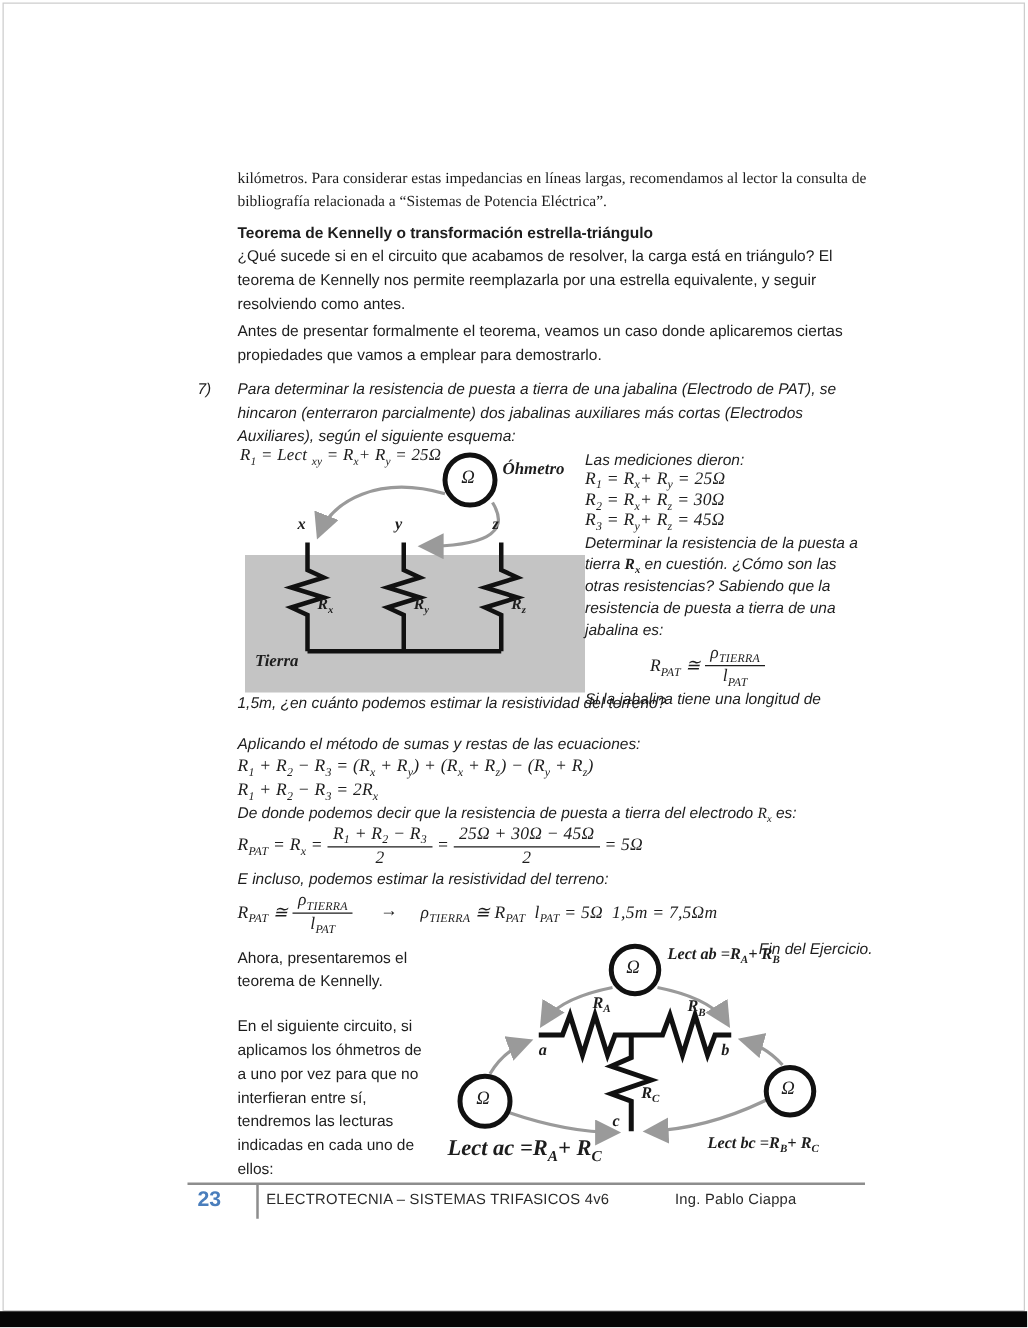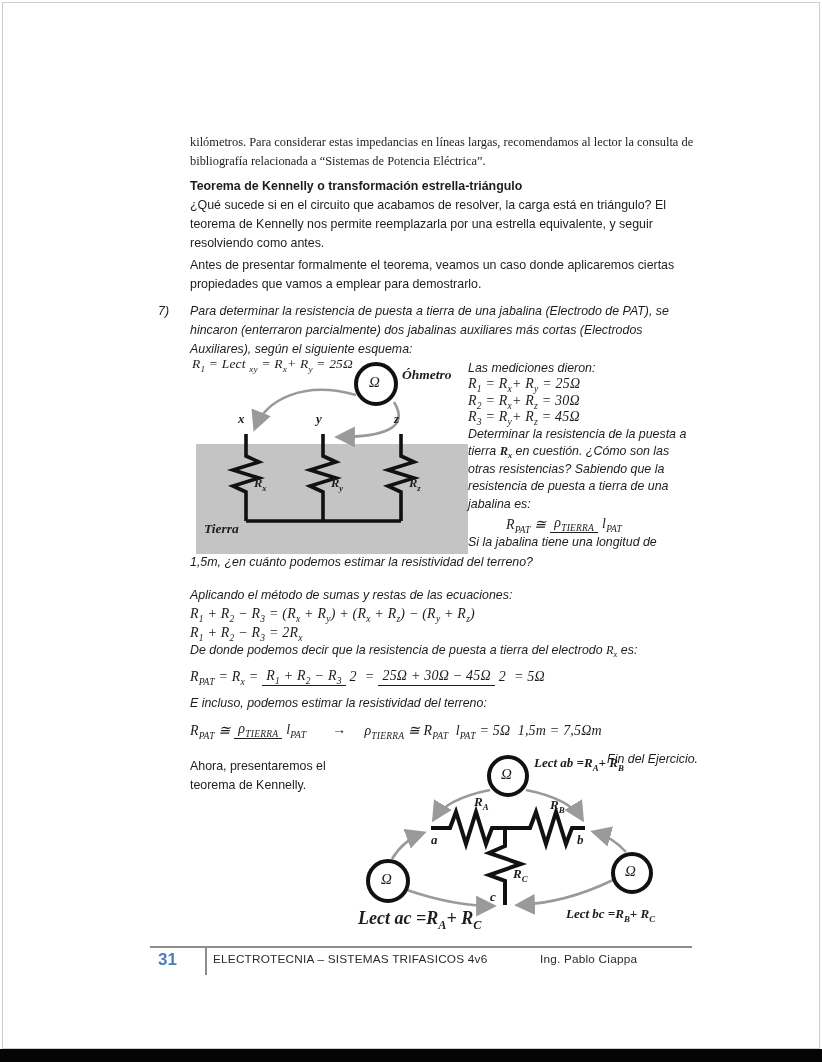--- a/index.html
+++ b/index.html
@@ -11,21 +11,21 @@
 
   .abs { position:absolute; }
   .t { font-size:12.4px; line-height:19px; }
   .it { font-style:italic; }
   .b { font-weight:bold; }
   .ser { font-family:"Liberation Serif", serif; font-style:italic; }
   .math { font-family:"Liberation Serif", serif; font-style:italic; font-size:14px; letter-spacing:.2px; }
   .mb { font-family:"Liberation Serif", serif; font-style:italic; font-weight:bold; }
   sub { font-size:68%; line-height:0; }
 
-  .frac { display:inline-flex; flex-direction:row; vertical-align:middle; margin:0 4px; }
+  .frac { display:inline-flex; flex-direction:column; align-items:center; vertical-align:middle; margin:0 4px; }
   .frac .num { padding:0 4px 1px 4px; border-bottom:1.4px solid #1d1d1d; }
   .frac .den { padding:1px 4px 0 4px; }
   .eqrow { display:flex; align-items:center; font-family:"Liberation Serif", serif; font-style:italic;
            font-size:14px; letter-spacing:.2px; }
 
   .mline { font-family:"Liberation Serif", serif; font-style:italic; font-size:14px;
            line-height:19px; letter-spacing:.2px; }
 
   .footer-num { font-size:17px; font-weight:bold; color:#4a7ebc; }
   .footer-text { font-size:11.8px; color:#2a2a2a; letter-spacing:.2px; }
@@ -124,20 +124,21 @@
         <span class="den">l<sub>PAT</sub></span>
       </span>
       <span style="margin:0 18px;">→</span>
       <span>ρ<sub>TIERRA</sub> ≅ R<sub>PAT</sub>&nbsp; l<sub>PAT</sub> = 5Ω&nbsp; 1,5m = 7,5Ωm</span>
     </div>
     <div class="t it" style="line-height:17px; text-align:right; margin-top:3px;">Fin del Ejercicio.</div>
   </div>
 
   <div class="abs" style="left:190px; top:757px; width:156px;">
     <div class="t">Ahora, presentaremos el teorema de Kennelly.</div>
+    <div class="t" style="margin-top:17px;">En el siguiente circuito, si aplicamos los óhmetros de a uno por vez para que no interfieran entre sí, tendremos las lecturas indicadas en cada uno de ellos:</div>
   </div>
 
   <div class="abs" style="left:350px; top:748px; width:345px; height:190px;">
     <svg width="345" height="190" viewBox="0 0 345 190">
 
       <path d="M 140,42 C 110,48 92,58 84,71" fill="none" stroke="#9a9a9a" stroke-width="2.6" marker-end="url(#ah2)"></path>
       <path d="M 176,42 C 206,48 224,58 232,71" fill="none" stroke="#9a9a9a" stroke-width="2.6" marker-end="url(#ah2)"></path>
       <path d="M 42,111 C 51,96 62,89 73,85" fill="none" stroke="#9a9a9a" stroke-width="2.6" marker-end="url(#ah2)"></path>
       <path d="M 57,142 C 92,154 118,158 143,158" fill="none" stroke="#9a9a9a" stroke-width="2.6" marker-end="url(#ah2)"></path>
       <path d="M 276,104 C 267,94 255,87 244,84" fill="none" stroke="#9a9a9a" stroke-width="2.6" marker-end="url(#ah2)"></path>
@@ -163,19 +164,19 @@
     <div class="dg-label mb" style="left:216px; top:158px; font-size:13px;">Lect bc =R<sub>B</sub>+ R<sub>C</sub></div>
     <div class="dg-label mb" style="left:124px; top:46px; font-size:13px;">R<sub>A</sub></div>
     <div class="dg-label mb" style="left:200px; top:49px; font-size:13px;">R<sub>B</sub></div>
     <div class="dg-label mb" style="left:163px; top:118px; font-size:13px;">R<sub>C</sub></div>
     <div class="dg-label mb" style="left:81px; top:84px; font-size:13px;">a</div>
     <div class="dg-label mb" style="left:227px; top:84px; font-size:13px;">b</div>
     <div class="dg-label mb" style="left:140px; top:141px; font-size:13px;">c</div>
   </div>
 
   <div class="abs" style="left:150px; top:946px; width:542px; height:2px; background:#8d8d8d;"></div>
-  <div class="abs footer-num" style="left:158px; top:950px;">31</div>
+  <div class="abs footer-num" style="left:158px; top:950px;">23</div>
   <div class="abs" style="left:205px; top:948px; width:2px; height:27px; background:#8d8d8d;"></div>
   <div class="abs footer-text" style="left:213px; top:952px;">ELECTROTECNIA – SISTEMAS TRIFASICOS 4v6</div>
   <div class="abs footer-text" style="left:540px; top:952px;">Ing. Pablo Ciappa</div>
 
   <div class="bottom-strip"></div>
 </div>
 
 </body></html>

